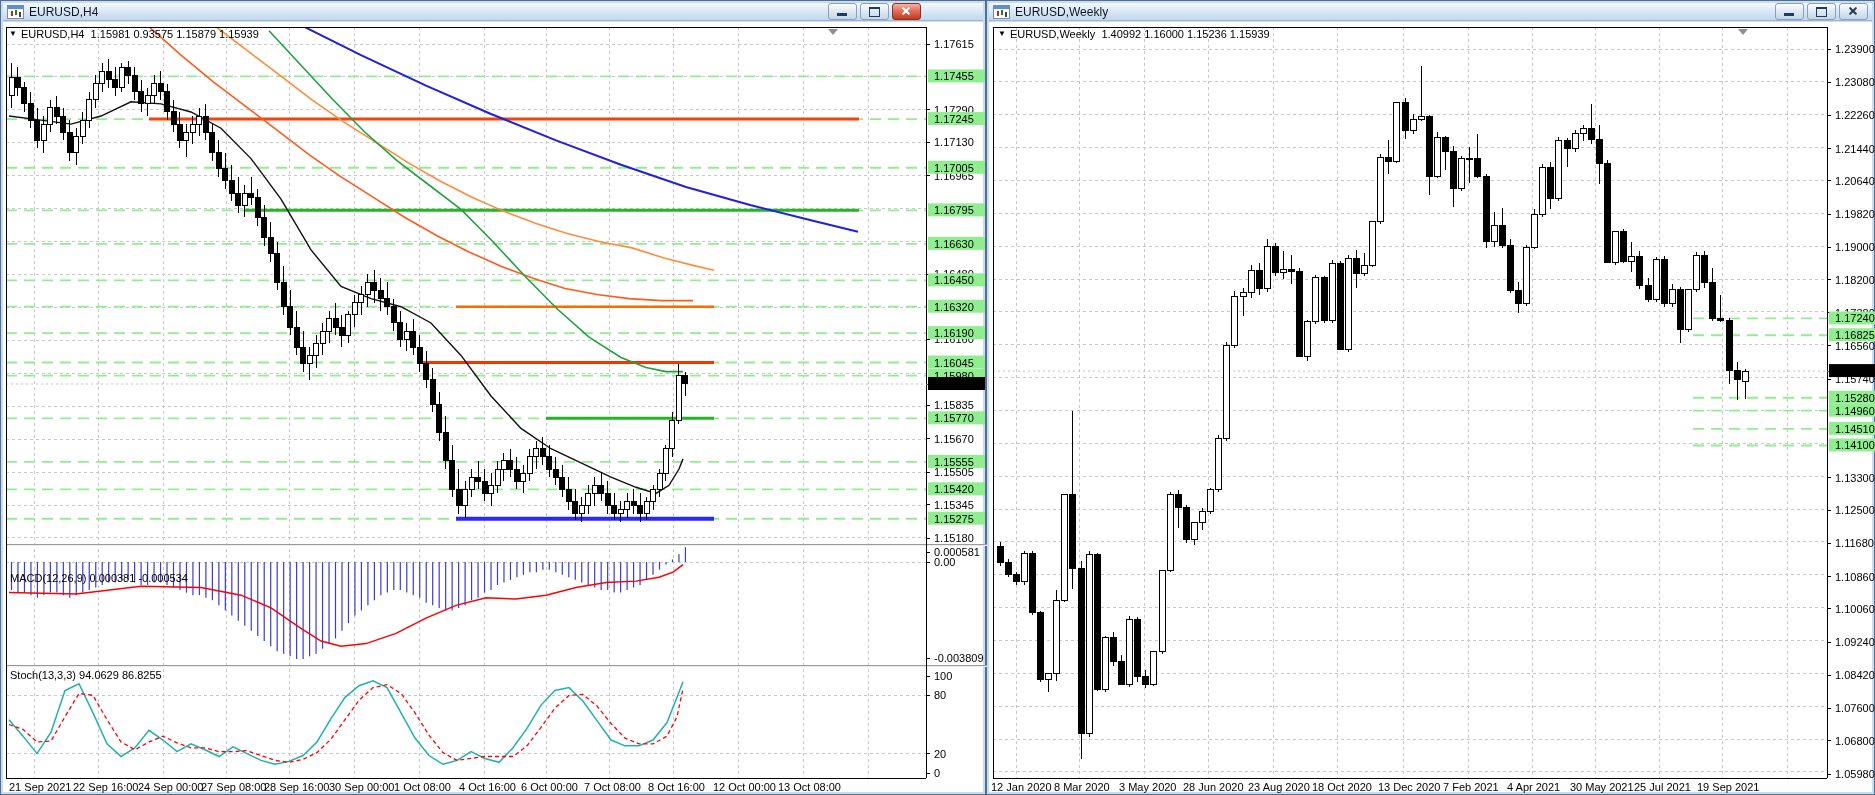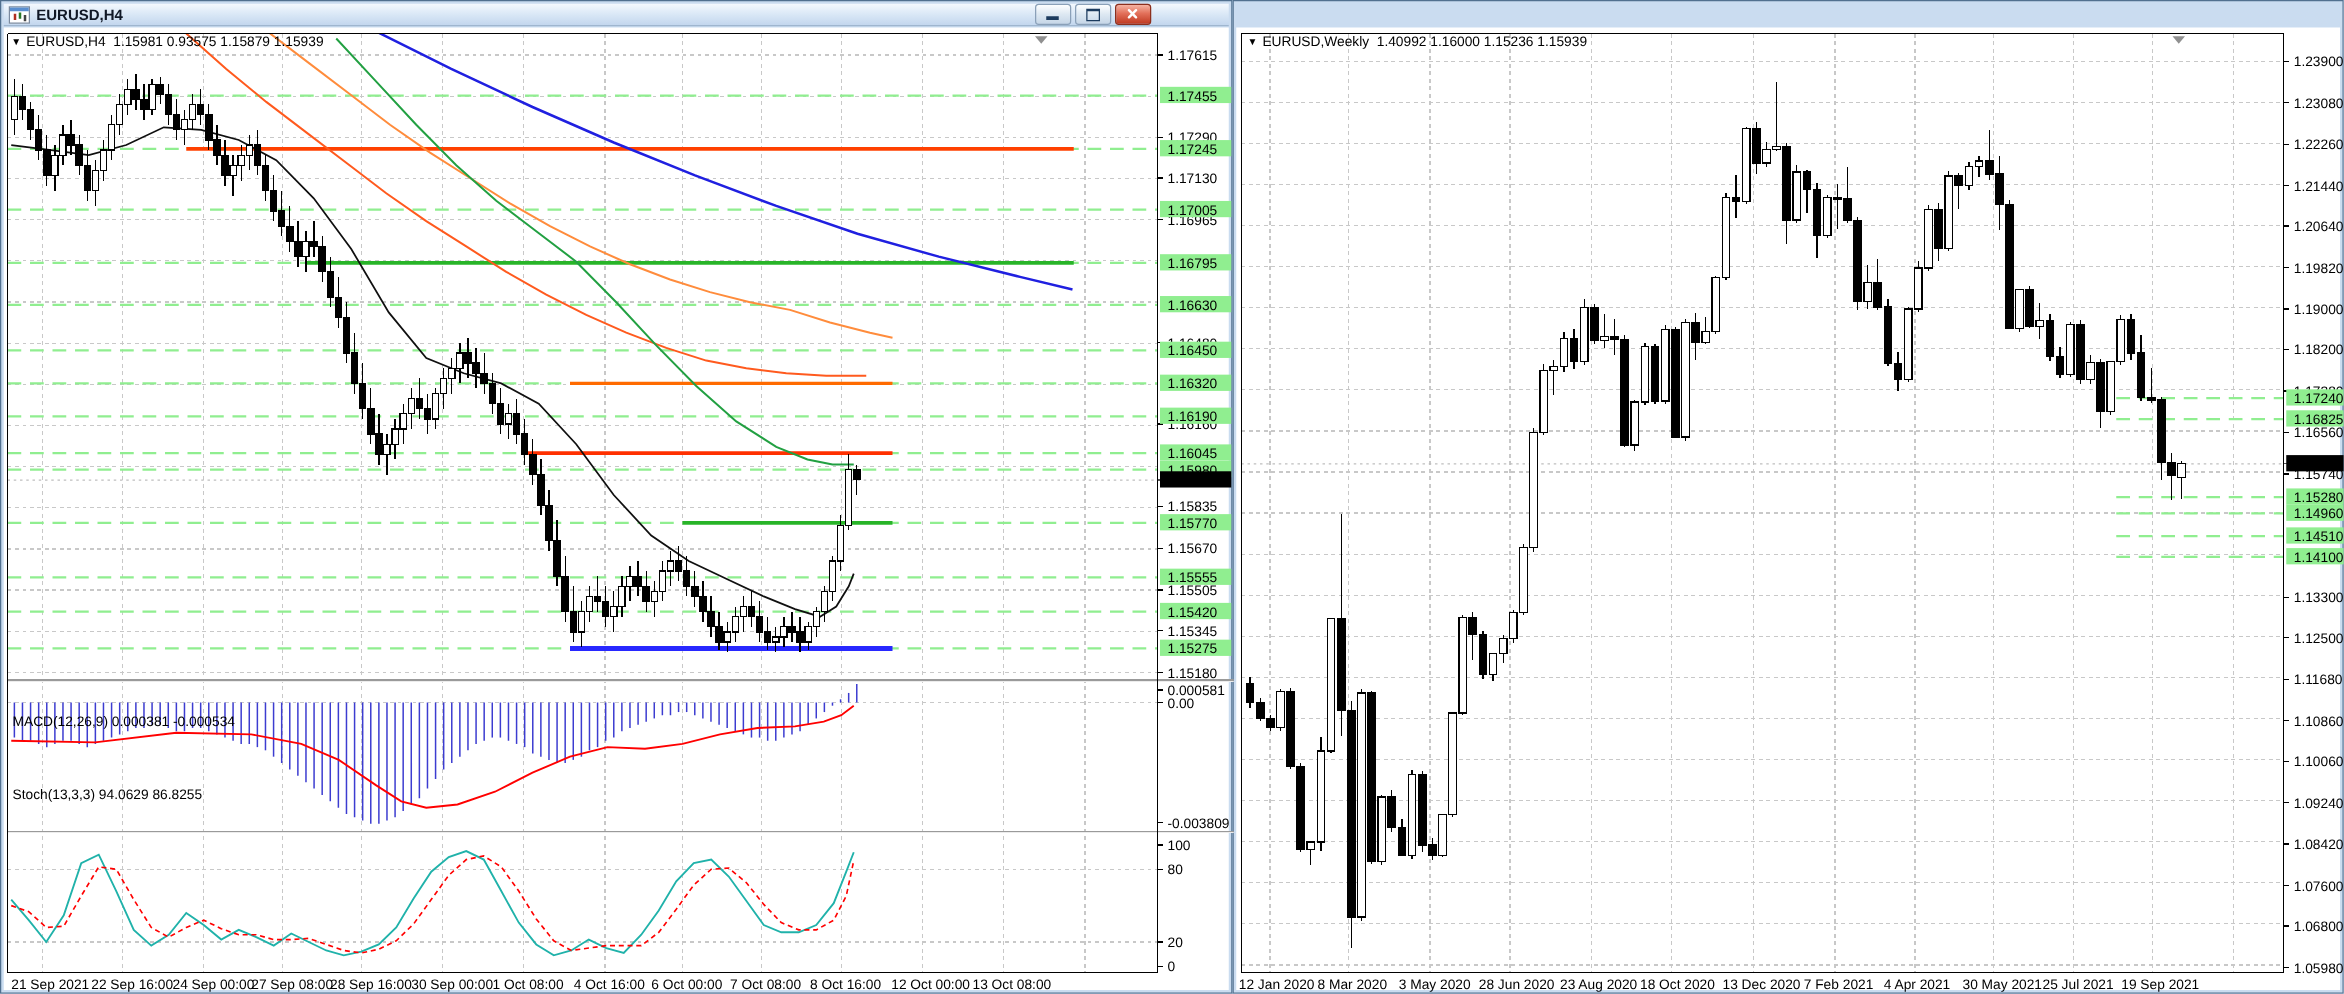--- a/index.html
+++ b/index.html
@@ -8,21 +8,21 @@
   .window{position:absolute;top:0;height:795px;box-sizing:border-box;
           border:1px solid #51708f;background:#cadcf0;}
   #winL{left:0;width:986px}
   #winR{left:986px;width:889px}
   .content{position:absolute;left:2px;right:2px;top:21px;bottom:2px;background:#fff;}
   .chartsvg{position:absolute;left:0;top:0;z-index:1}
   .titlebar{position:absolute;left:2px;right:2px;top:2px;height:18px;z-index:6;
             background:linear-gradient(#f4f9fe,#dcE9f7 45%,#c3d7ee);
             display:flex;align-items:center;gap:5px;padding:0 4px;box-sizing:border-box;
             border-bottom:1px solid #9fb6cf;}
-  .title{font-size:12px;font-weight:700;color:#101826;white-space:nowrap}
+  .title{font-size:12px;font-weight:400;color:#101826;white-space:nowrap}
   .buttons{margin-left:auto;display:flex;gap:3px}
   #winL .buttons{margin-right:58px}
   .btn{width:27px;height:15px;border:1px solid #8aa0b8;border-radius:3px;position:relative;
        background:linear-gradient(#fdfeff,#dde8f2 50%,#c6d6e7);cursor:pointer}
   .btn.close-active{background:linear-gradient(#f6b3a2,#e2705a 45%,#c03а22);
        background:linear-gradient(#f6b3a2,#e2705a 45%,#c03a22);border-color:#8c2f1d}
   .g-min{position:absolute;left:8px;width:10px;bottom:3px;height:3px;background:#1c3b5e}
   .g-res{position:absolute;left:8px;top:3px;width:9px;height:7px;border:1px solid #1c3b5e;border-top-width:2px}
   .g-x1,.g-x2{position:absolute;left:8px;top:6px;width:10px;height:2px;border-radius:1px}
   .g-x1{transform:rotate(45deg)} .g-x2{transform:rotate(-45deg)}
@@ -532,21 +532,21 @@
         </div>
     </div>
   </div>
   <div class="overlay" style="left:8px;top:27px">
     <span class="arrow">▼</span>
     <span>EURUSD,H4  1.15981 0.93575 1.15879 1.15939</span>
   </div>
   <div class="overlay" style="left:9px;top:571px">
     <span>MACD(12,26,9) 0.000381 -0.000534</span>
   </div>
-  <div class="overlay" style="left:9px;top:629px">
+  <div class="overlay" style="left:9px;top:668px">
     <span>Stoch(13,3,3) 94.0629 86.8255</span>
   </div>
 </div>
 
 <div class="window" id="winR">
   <div class="content"></div>
   <svg class="chartsvg" id="svgR" width="889" height="795" viewBox="986 0 889 795">
       <defs>
         <clipPath id="clipR">
           <rect x="992" y="26" width="834" height="751"></rect>
@@ -851,17 +851,33 @@
       <text x="1182" y="790">28 Jun 2020</text>
       <text x="1247" y="790">23 Aug 2020</text>
       <text x="1311" y="790">18 Oct 2020</text>
       <text x="1377" y="790">13 Dec 2020</text>
       <text x="1442" y="790">7 Feb 2021</text>
       <text x="1506" y="790">4 Apr 2021</text>
       <text x="1569" y="790">30 May 2021</text>
       <text x="1633" y="790">25 Jul 2021</text>
       <text x="1696" y="790">19 Sep 2021</text>
     </svg>
+  <div class="titlebar">
+    <div class="ticon"></div>
+    <span class="title">EURUSD,Weekly</span>
+    <div class="buttons">
+      <div class="btn">
+          <span class="g-min"></span>
+        </div>
+      <div class="btn">
+          <span class="g-res"></span>
+        </div>
+      <div class="btn xd">
+          <span class="g-x1"></span>
+          <span class="g-x2"></span>
+        </div>
+    </div>
+  </div>
   <div class="overlay" style="left:11px;top:27px">
     <span class="arrow">▼</span>
     <span>EURUSD,Weekly  1.40992 1.16000 1.15236 1.15939</span>
   </div>
 </div>
 
 </body></html>

